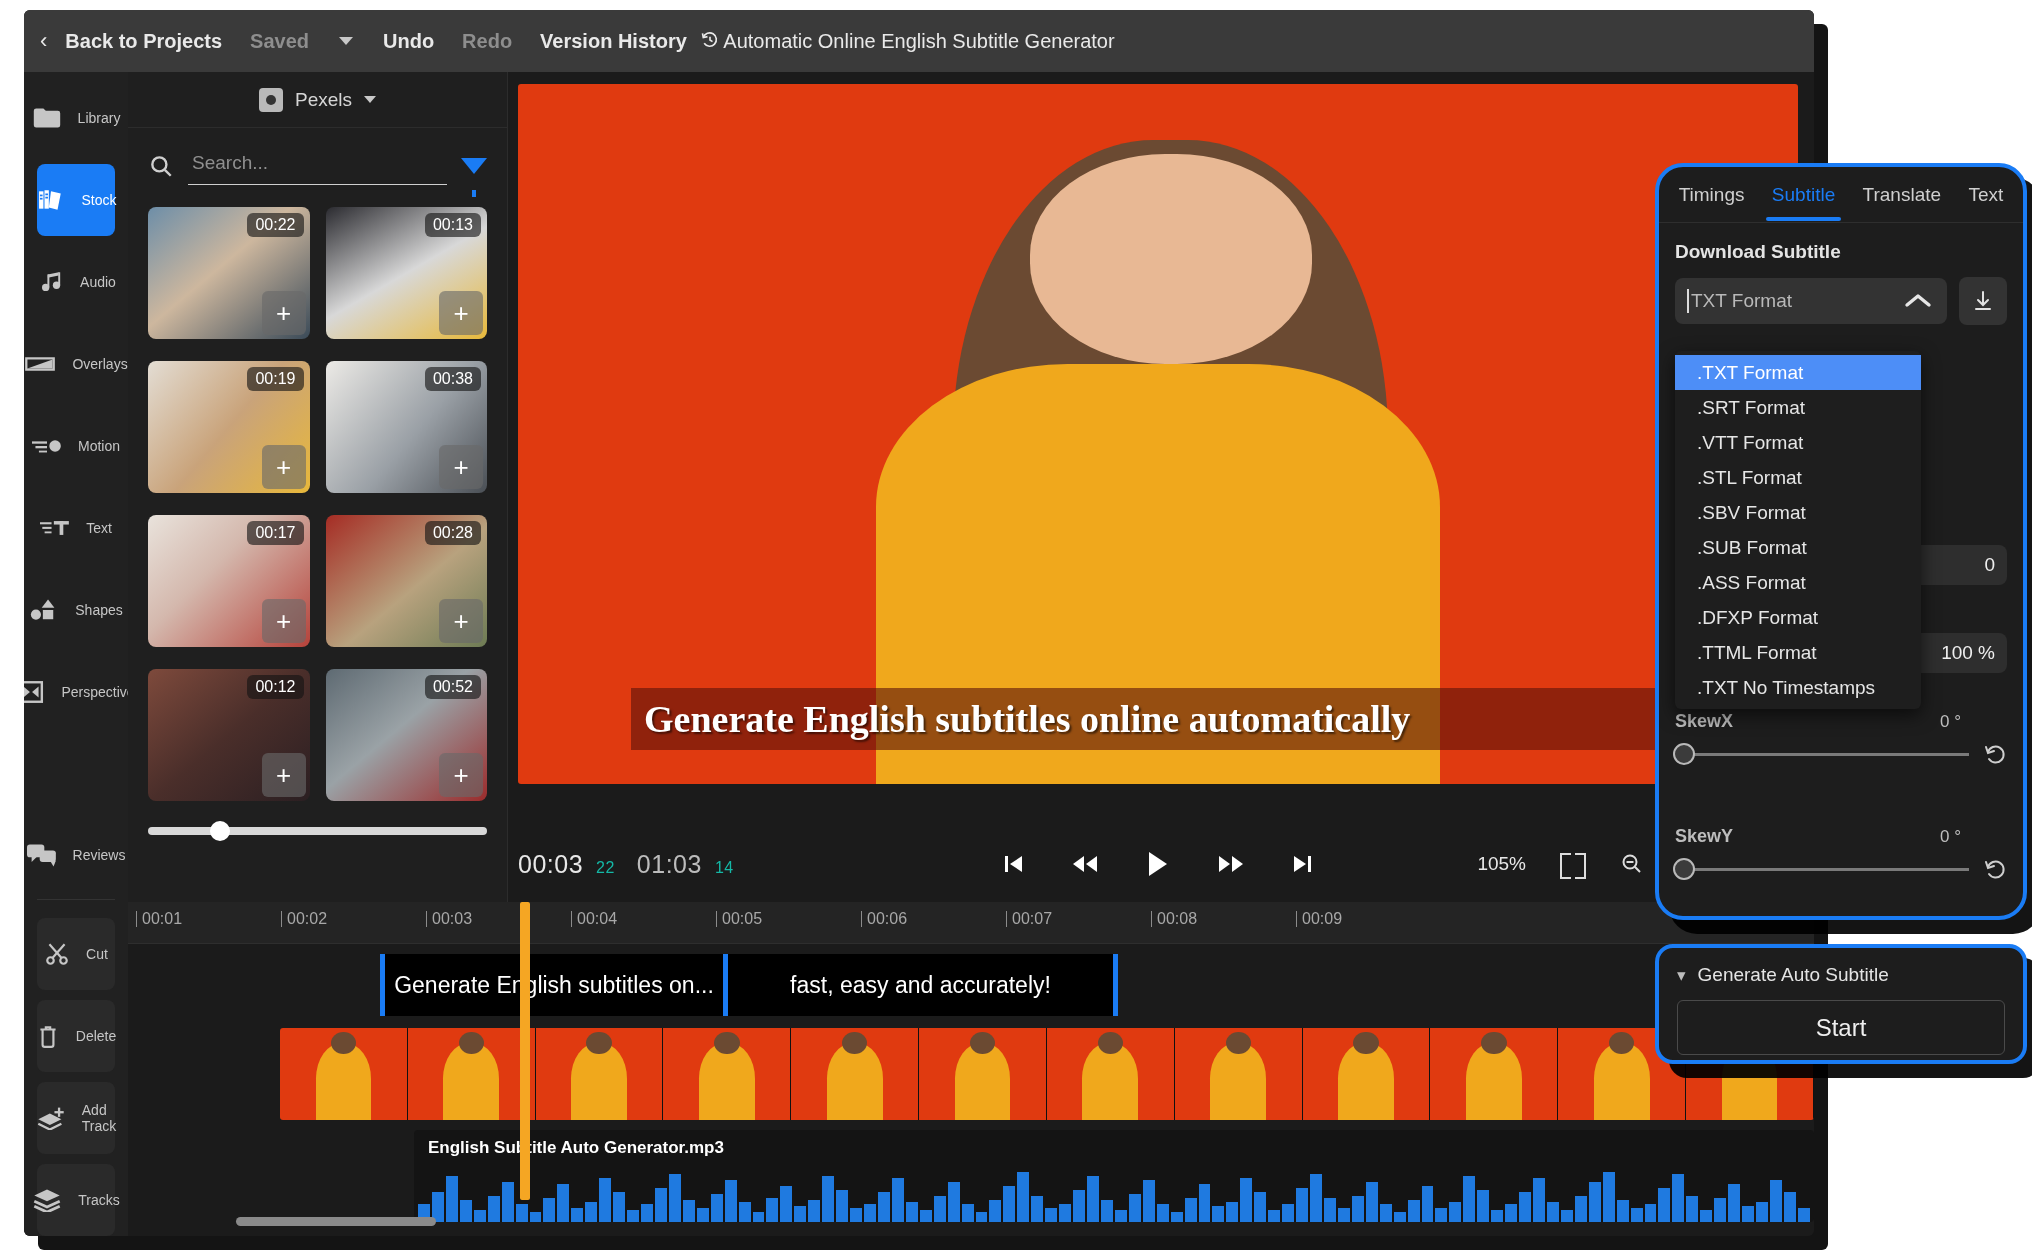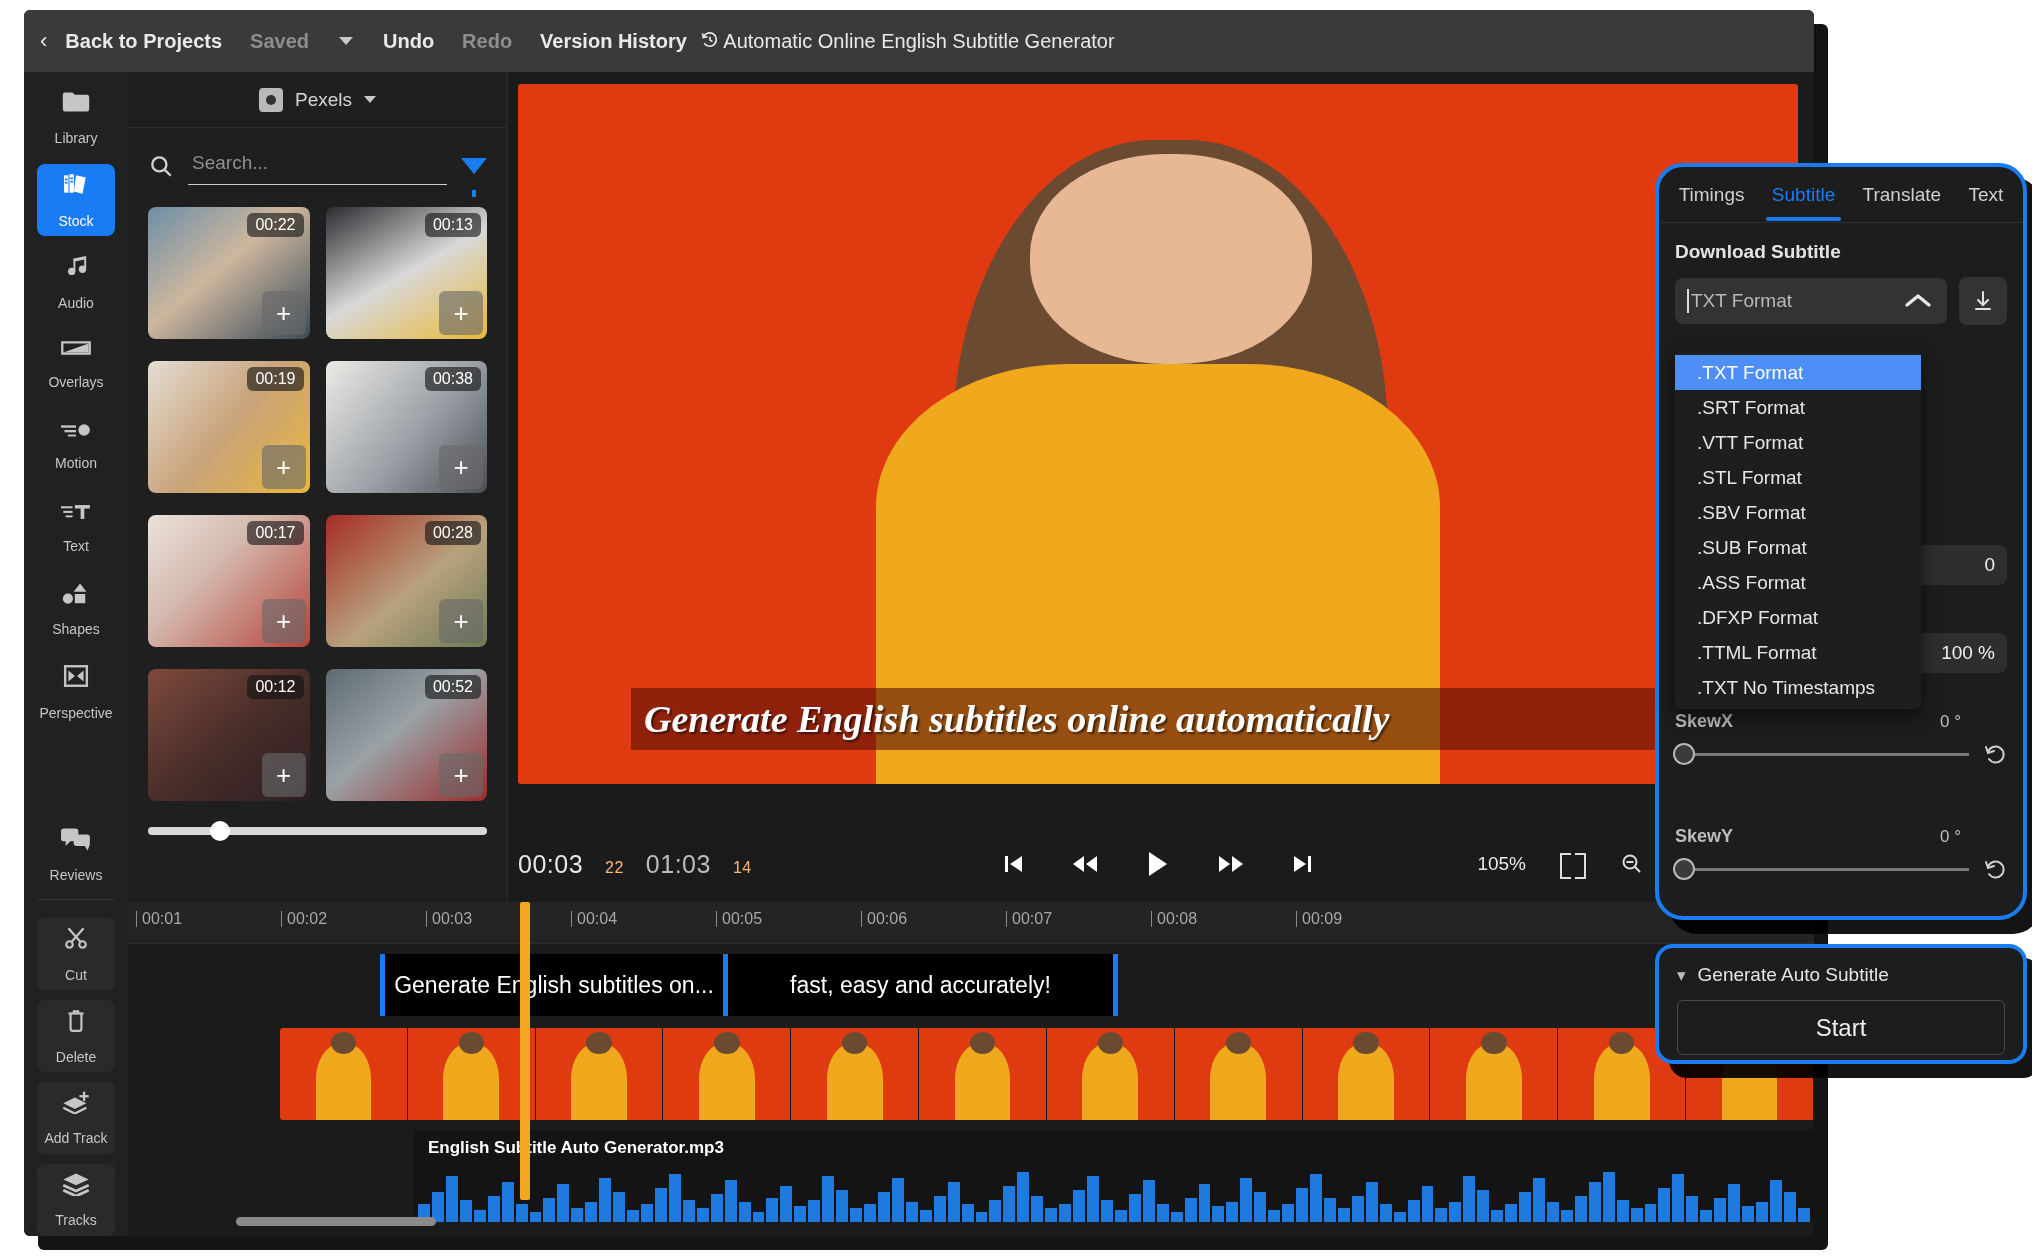--- a/index.html
+++ b/index.html
@@ -43,21 +43,21 @@
   }
 
   
   .rail {
     position:absolute; left:0; top:62px; width: 104px; bottom: 0;
     background:#212121;
     display:flex; flex-direction:column; align-items:center;
   }
   .rail-item {
     width: 78px; height: 72px; margin-top: 10px;
-    display:flex; flex-direction:column; align-items:center; justify-content:center;
+    display:flex; flex-direction:row; align-items:center; justify-content:center;
     gap: 16px; border-radius: 8px; cursor:pointer;
   }
   .rail-item .lbl { font-size: 14px; color:#c6c6c6; }
   .rail-item.active { background:#1a7cf5; }
   .rail-item.active .lbl { color:#fff; }
   .rail-item.boxed { background:#2a2a2a; }
   .rail-spacer { flex: 1 1 auto; }
   .rail-sep { width:78px; height:1px; background:#333; margin: 8px 0; }
 
   
@@ -116,30 +116,30 @@
     position:absolute; left:0; top:0; right:0; height: 700px;
     background:#e03a10; border-radius:3px; overflow:hidden;
   }
   .vid-sub {
     position:absolute; left: 0; right: 0; bottom: 34px; height: 62px;
     display:flex; align-items:center;
   }
   .vid-sub .bg { position:absolute; left:113px; right:0; top:0; bottom:0; background: rgba(90,18,10,.60);}
   .vid-sub .txt {
     position:relative; padding-left:126px; color:#fff; font-size: 38px;
-    font-style: italic; font-weight:bold; white-space:nowrap;
+    font-weight:bold; white-space:nowrap;
     font-family:"Liberation Serif", serif;
     text-shadow: 2px 2px 2px rgba(0,0,0,.55);
   }
   .controls {
     position:absolute; left: 494px; top: 826px; right: 16px; height: 56px;
     display:flex; align-items:center; color:#e8e8e8;
   }
   .tc { font-size: 25px; letter-spacing:.5px; }
-  .tc .frames { font-size: 16px; color:#fdba74; margin-left:22px; }
+  .tc .frames { font-size: 16px; color:#14b8a6; margin-left:13px; }
   .tc.total { color:#bcbcbc; margin-left: 22px; }
   .transport { position:absolute; left:0; right:0; display:flex; justify-content:center; align-items:center; gap: 46px; }
   .transport span { cursor:pointer; display:flex; }
   .right-ctl { margin-left:auto; display:flex; align-items:center; gap: 34px; }
   .pct { font-size:19px; color:#e8e8e8; }
   .fit-ico { width:26px;height:22px; position:relative; cursor:pointer;}
   .fit-ico::before,.fit-ico::after{content:"";position:absolute;top:0;width:9px;height:22px;border:2px solid #ddd;}
   .fit-ico::before{left:0;border-right:none;}
   .fit-ico::after{right:0;border-left:none;}
   .zslider { width:120px;height:6px;background:#d0d0d0;border-radius:3px;position:relative;}

